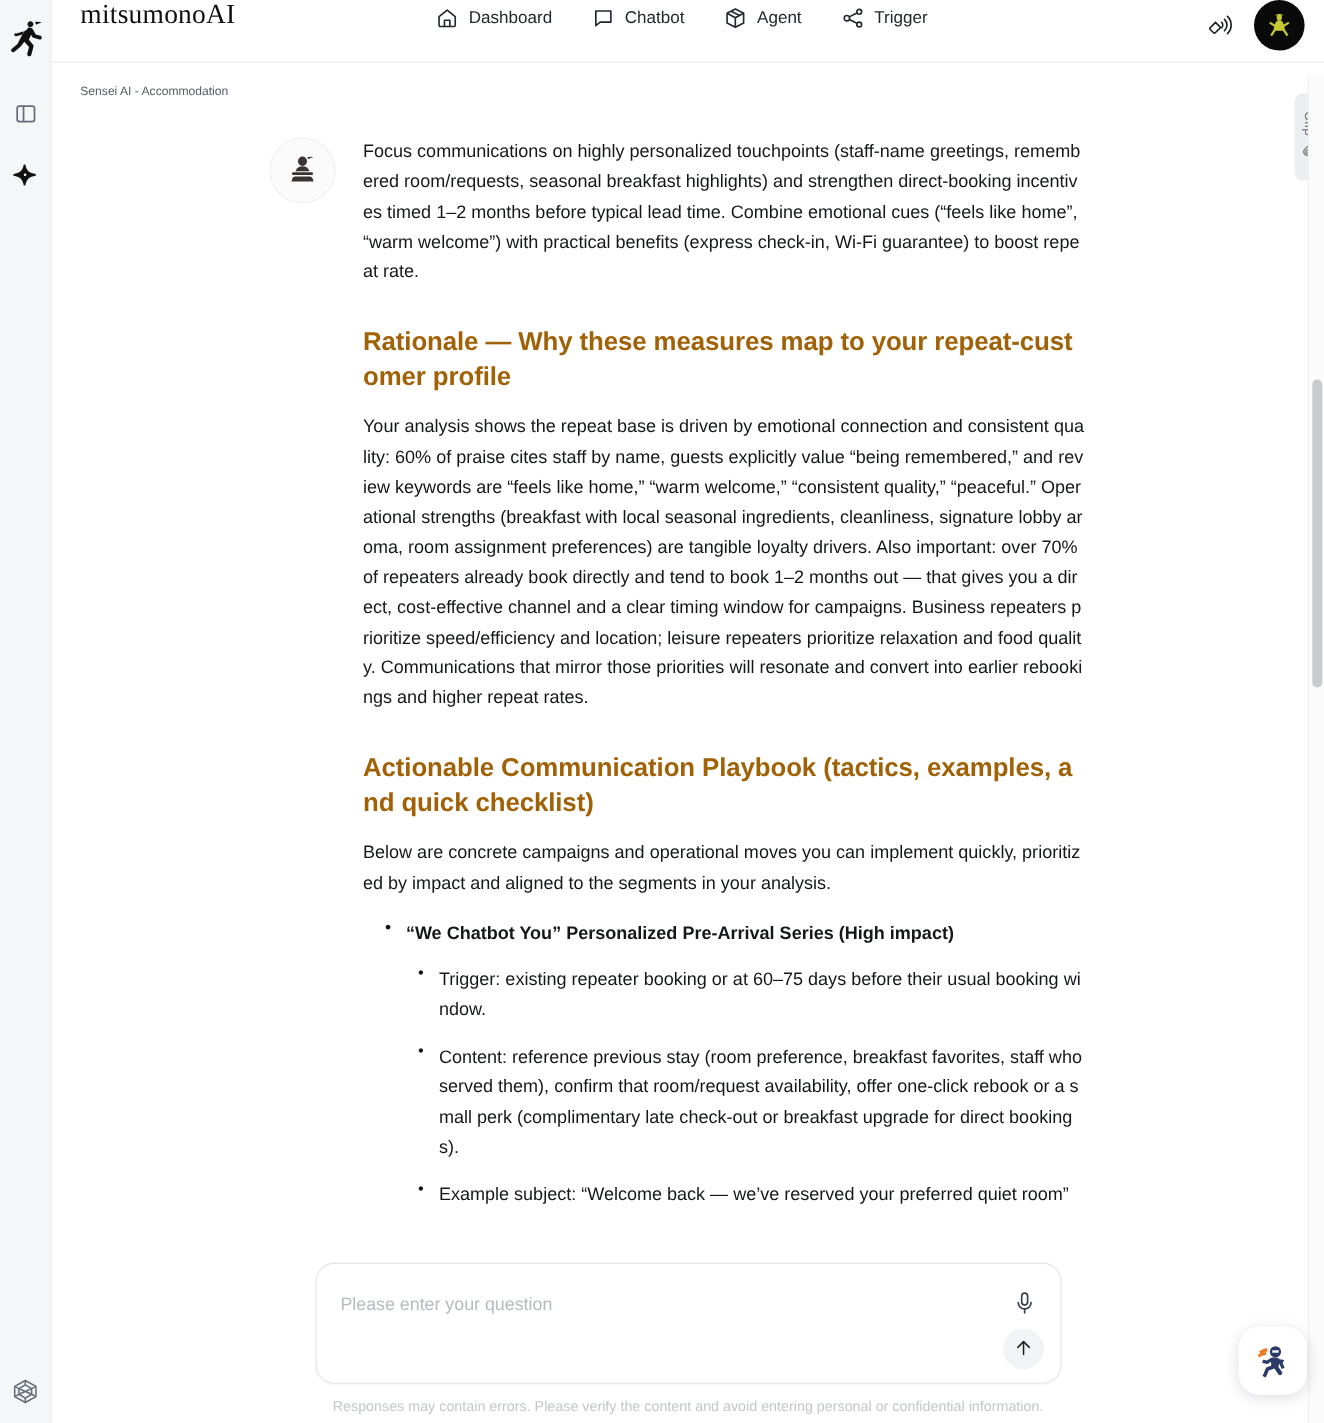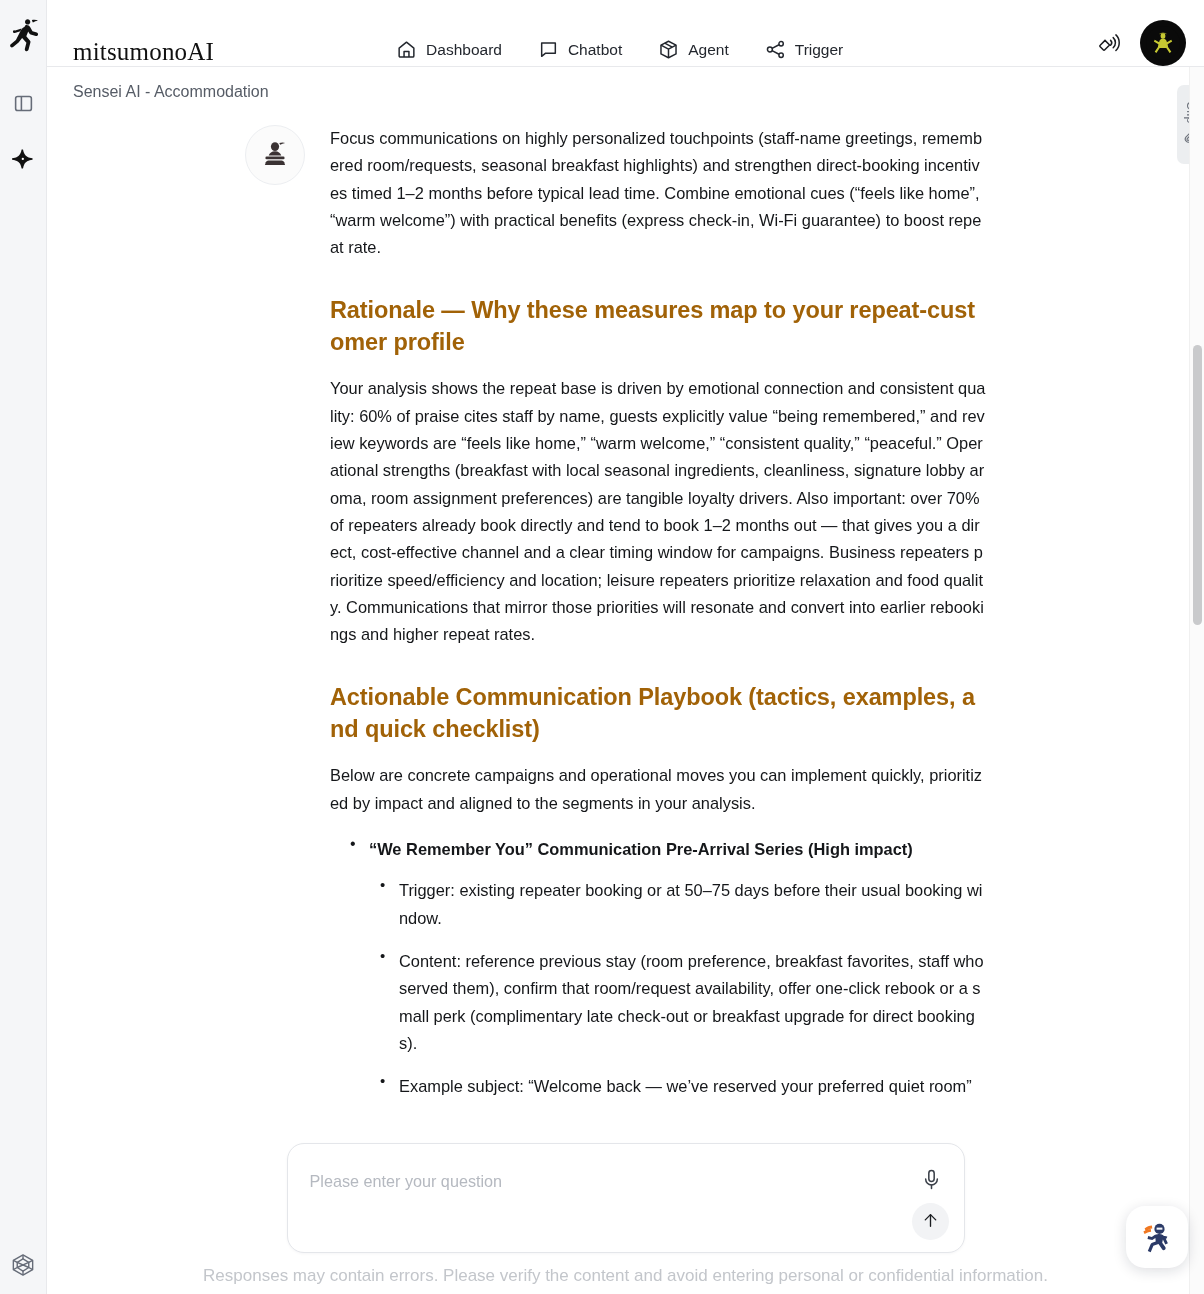--- a/index.html
+++ b/index.html
@@ -30,23 +30,23 @@
   }
   .rail-gap-1 { height: 30px; }
   .rail-gap-2 { height: 22px; }
   .rail-bottom { margin-top: auto; margin-bottom: 12px; }
 
   
   .main { flex: 1 1 auto; position: relative; height: 1294px; background:#fff; }
 
   
   .topbar {
-    height: 67px;
+    height: 57px;
     border-bottom: 1px solid #e8e9ec;
-    display: flex; align-items: flex-end;
+    display: flex; align-items: flex-start;
     padding: 0 18px 0 26px;
     background: #fff;
     position: relative;
   }
   .brand {
     font-family: "Liberation Serif", serif;
     font-size: 25px; letter-spacing: .2px; color: #111;
     white-space: nowrap;
   }
   .nav {
@@ -67,21 +67,21 @@
   .bell { width: 26px; height: 26px; cursor: pointer; }
   .avatar {
     width: 46px; height: 46px; border-radius: 50%;
     background: #0a0a0a; cursor: pointer;
     display: flex; align-items: center; justify-content: center;
     overflow: hidden;
   }
 
   
   .crumb-row { padding: 16px 0 0 26px; height: 40px; }
-  .crumb { font-size: 16px; color: #565c66; cursor: pointer; }
+  .crumb { font-size: 11px; color: #565c66; cursor: pointer; }
 
   
   .chat-area {
     position: absolute; left: 0; right: 0;
     top: 107px; bottom: 0;
     overflow: hidden;
   }
   .chat-inner { width: 1157px; }
   .msg-row { display: flex; padding: 18px 0 0 198px; }
   .bot-avatar {
@@ -153,21 +153,21 @@
     position: absolute; right: 20px; top: 24px;
     width: 24px; height: 24px; cursor: pointer;
   }
   .send-btn {
     position: absolute; right: 15px; bottom: 12px;
     width: 37px; height: 37px; border-radius: 50%;
     background: #f2f3f5; border: none; cursor: pointer;
     display: flex; align-items: center; justify-content: center;
   }
   .disclaimer {
-    text-align: center; font-size: 17px; color: #c3c6cb;
+    text-align: center; font-size: 13px; color: #c3c6cb;
     margin-top: 13px; width: 1157px; pointer-events: none;
   }
 
   
   .clip-tab {
     position: absolute; right: 0; top: 85px;
     width: 27px; height: 79px;
     background: #eceef0;
     border-radius: 7px 0 0 7px;
     display: flex; flex-direction: column;
@@ -333,24 +333,24 @@
             <p class="p">Focus communications on highly personalized touchpoints (staff-name greetings, remembered room/requests, seasonal breakfast highlights) and strengthen direct-booking incentives timed 1–2 months before typical lead time. Combine emotional cues (“feels like home”, “warm welcome”) with practical benefits (express check-in, Wi-Fi guarantee) to boost repeat rate.</p>
 
             <h2 class="h2">Rationale — Why these measures map to your repeat-customer profile</h2>
             <p class="p">Your analysis shows the repeat base is driven by emotional connection and consistent quality: 60% of praise cites staff by name, guests explicitly value “being remembered,” and review keywords are “feels like home,” “warm welcome,” “consistent quality,” “peaceful.” Operational strengths (breakfast with local seasonal ingredients, cleanliness, signature lobby aroma, room assignment preferences) are tangible loyalty drivers. Also important: over 70% of repeaters already book directly and tend to book 1–2 months out — that gives you a direct, cost-effective channel and a clear timing window for campaigns. Business repeaters prioritize speed/efficiency and location; leisure repeaters prioritize relaxation and food quality. Communications that mirror those priorities will resonate and convert into earlier rebookings and higher repeat rates.</p>
 
             <h2 class="h2">Actionable Communication Playbook (tactics, examples, and quick checklist)</h2>
             <p class="p">Below are concrete campaigns and operational moves you can implement quickly, prioritized by impact and aligned to the segments in your analysis.</p>
 
             <ul class="lvl1">
               <li>
-                <span class="li-strong">“We Remember You” Communication Pre-Arrival Series (High impact)</span>
+                <span class="li-strong">“We Chatbot You” Personalized Pre-Arrival Series (High impact)</span>
                 <ul class="lvl2">
                   <li>
-                    <span class="li-txt">Trigger: existing repeater booking or at 50–75 days before their usual booking window.</span>
+                    <span class="li-txt">Trigger: existing repeater booking or at 60–75 days before their usual booking window.</span>
                   </li>
                   <li>
                     <span class="li-txt">Content: reference previous stay (room preference, breakfast favorites, staff who served them), confirm that room/request availability, offer one-click rebook or a small perk (complimentary late check-out or breakfast upgrade for direct bookings).</span>
                   </li>
                   <li>
                     <span class="li-txt">Example subject: “Welcome back — we’ve reserved your preferred quiet room”</span>
                   </li>
                 </ul>
               </li>
             </ul>

